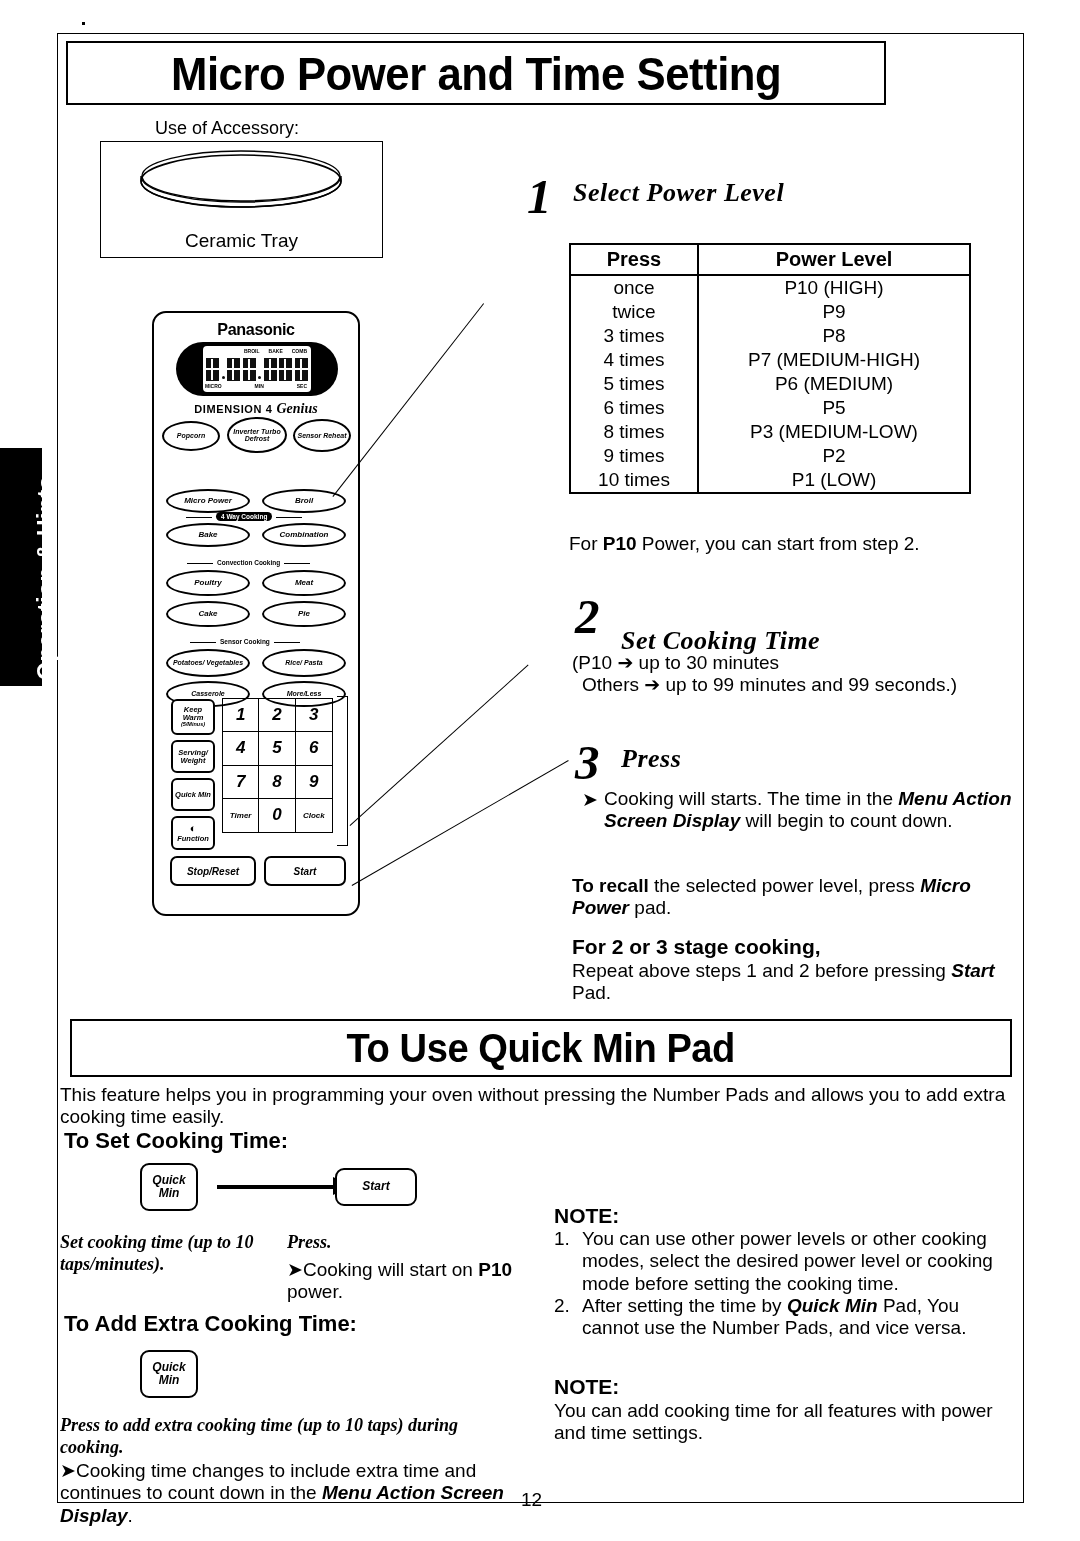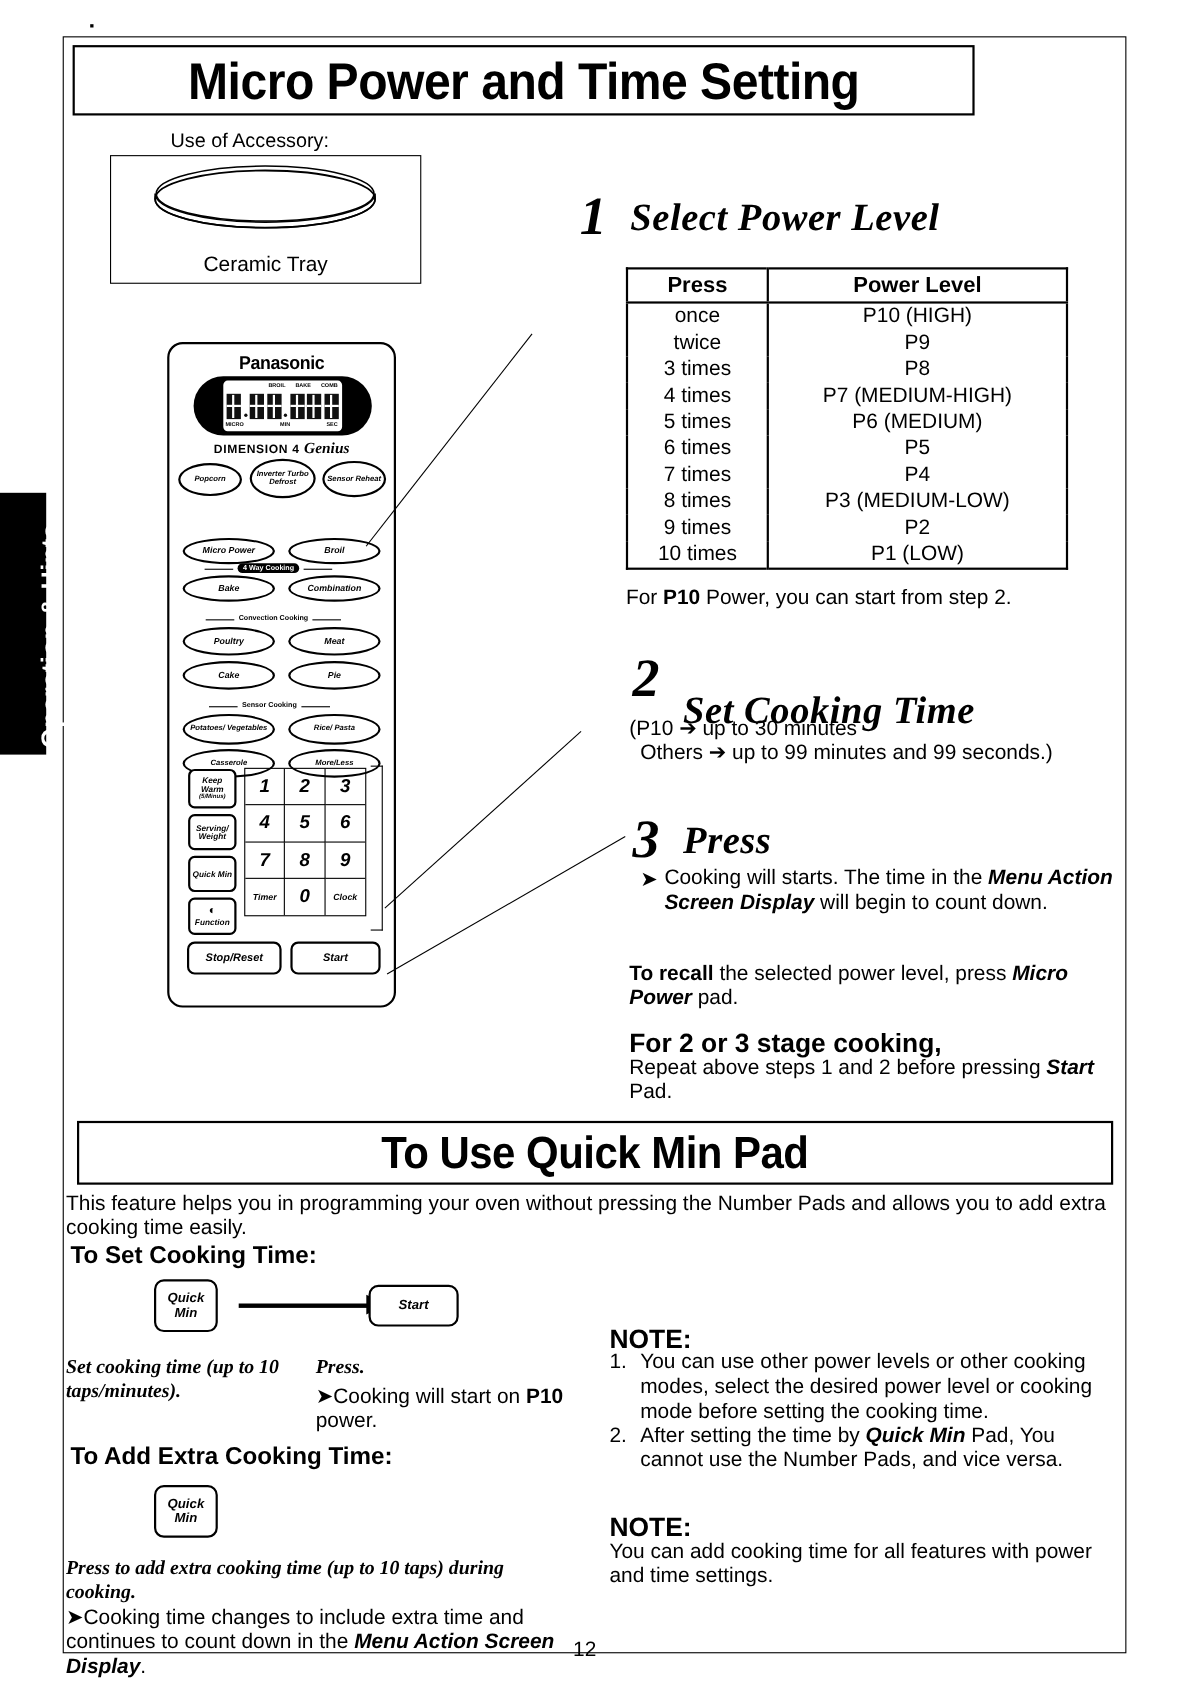--- a/index.html
+++ b/index.html
@@ -144,21 +144,21 @@
   
   .leader{position:absolute;height:1.4px;background:#000;transform-origin:left center;}
 
   
   .stepnum{
     position:absolute;font-family:"Liberation Serif",serif;
     font-weight:bold;font-style:italic;font-size:49px;line-height:1;
   }
   .steptitle{
     position:absolute;font-family:"Liberation Serif",serif;
-    font-weight:bold;font-style:italic;font-size:35px;line-height:1;
+    font-weight:bold;font-style:italic;font-size:26px;line-height:1;
     letter-spacing:.5px;
   }
 
   
   .ptable{
     position:absolute;left:569px;top:243px;width:402px;
     border:2px solid #000;border-collapse:collapse;background:#fff;
   }
   .ptable td,.ptable th{
     border-left:2px solid #000;font-size:19px;text-align:center;padding:1px 0;
@@ -166,21 +166,21 @@
   }
   .ptable th{font-weight:bold;font-size:20px;padding:3px 0;}
   .ptable tr:first-child th{border-bottom:2px solid #000;}
   .ptable td:first-child,.ptable th:first-child{border-left:none;width:32%;}
   .ptable-note{position:absolute;left:569px;top:533px;font-size:19px;}
 
   
   .txt{position:absolute;font-size:19px;line-height:1.18;}
   .txt b{font-weight:bold;}
   .txt i{font-style:italic;font-weight:bold;}
-  .hdbold{position:absolute;font-size:24px;font-weight:bold;}
+  .hdbold{position:absolute;font-size:21px;font-weight:bold;}
   .serifbold{
     position:absolute;font-family:"Liberation Serif",serif;
     font-weight:bold;font-style:italic;font-size:18px;line-height:1.2;
   }
   .pointer{font-family:"DejaVu Sans",sans-serif;}
 
   
   .padbox{
     position:absolute;border:2.5px solid #000;border-radius:9px;background:#fff;
     display:flex;align-items:center;justify-content:center;text-align:center;
@@ -377,24 +377,20 @@
       </tr>
   <tr>
         <td>5 times</td>
         <td>P6 (MEDIUM)</td>
       </tr>
   <tr>
         <td>6 times</td>
         <td>P5</td>
       </tr>
   <tr>
-        <td>7 times</td>
-        <td>P4</td>
-      </tr>
-  <tr>
         <td>8 times</td>
         <td>P3 (MEDIUM-LOW)</td>
       </tr>
   <tr>
         <td>9 times</td>
         <td>P2</td>
       </tr>
   <tr>
         <td>10 times</td>
         <td>P1 (LOW)</td>

